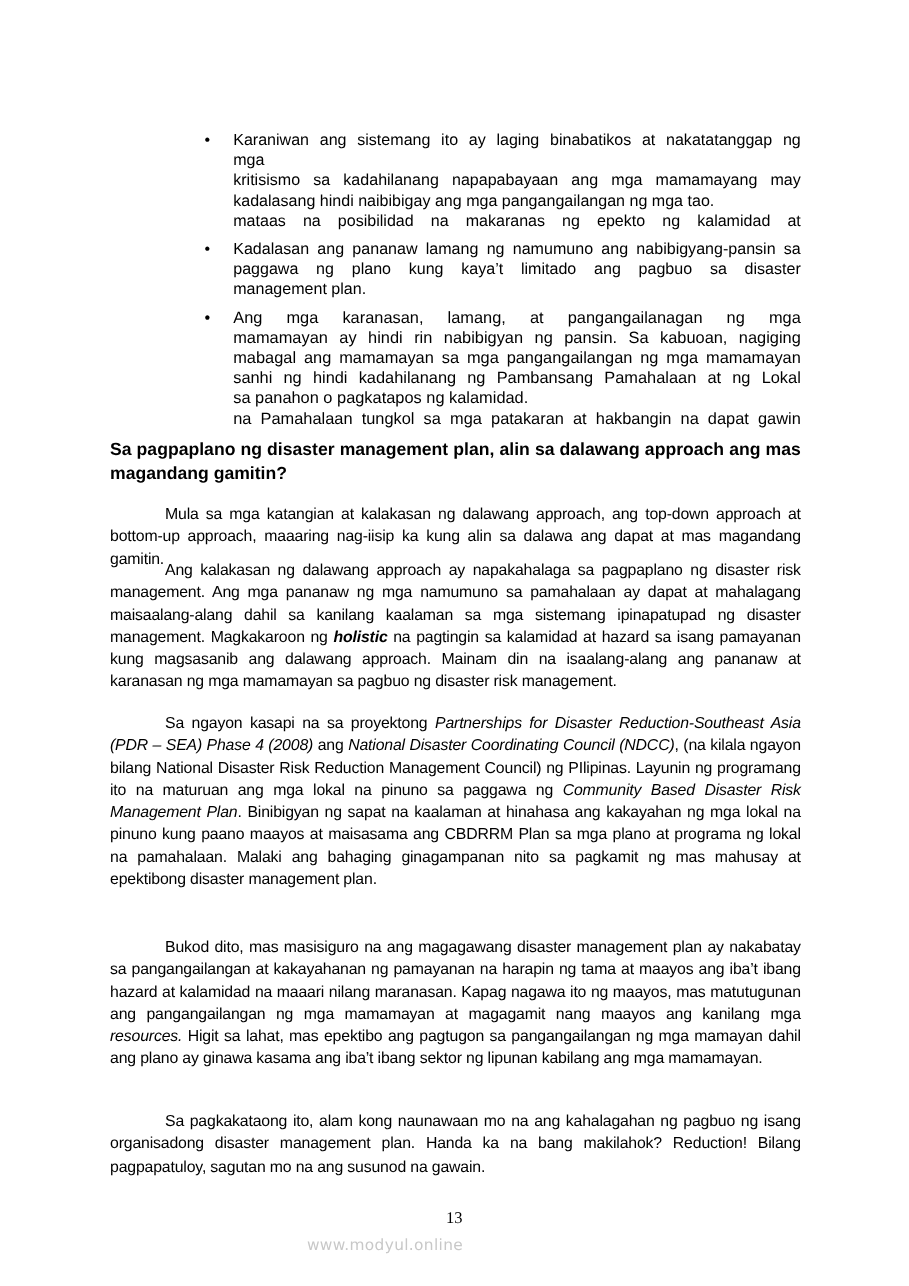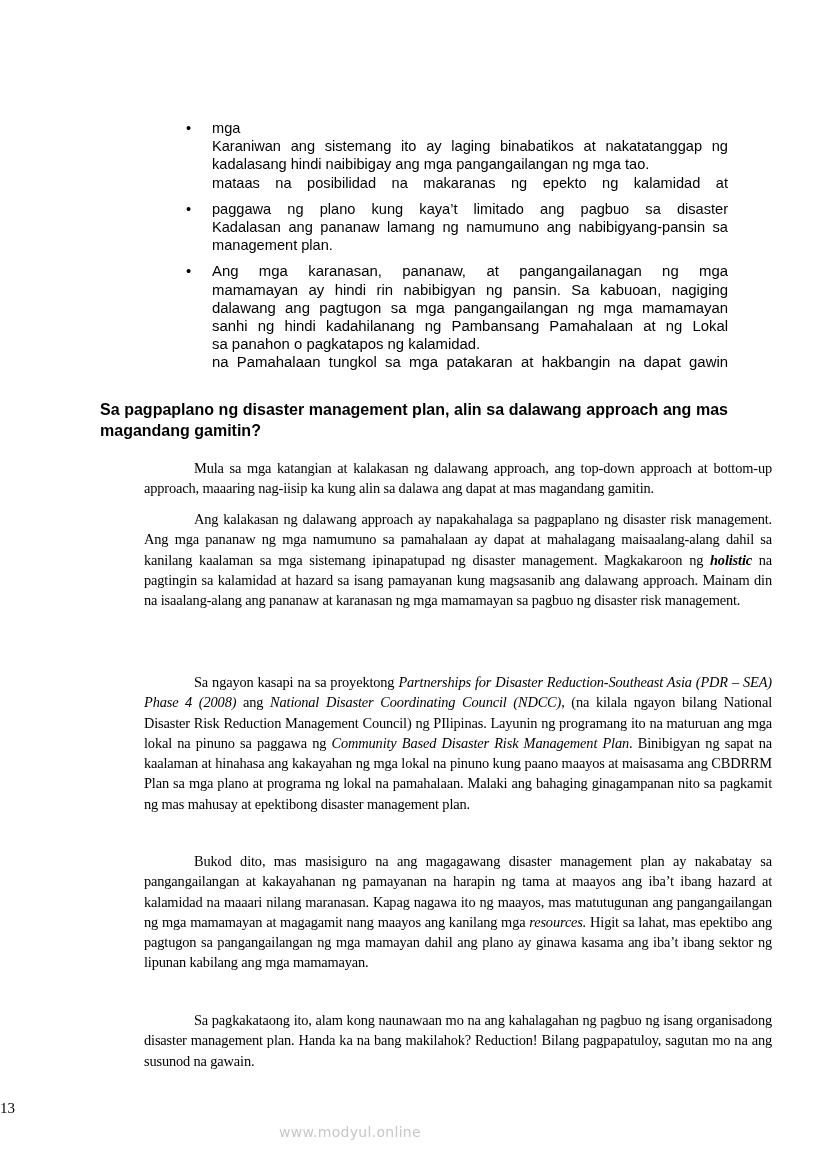--- a/index.html
+++ b/index.html
@@ -5,73 +5,74 @@
   html, body { margin: 0; padding: 0; background: #ffffff; }
   body { width: 826px; height: 1169px; position: relative; overflow: hidden; color: #000; }
   .page { position: absolute; left: 0; top: 0; width: 826px; height: 1169px; }
   .bullets { position: absolute; left: 186px; top: 119px; width: 542px; margin: 0; padding: 0; list-style: none;
     font-family: "Liberation Sans", sans-serif; font-size: 14.6px; line-height: 18.2px; }
   .bullets li { position: relative; padding-left: 26px; text-align: justify; margin-bottom: 8px; }
   .bullets li .dot { position: absolute; left: 0; top: 0; width: 12px; text-align: left; }
   .bullets li .line { display: block; text-align: justify; text-align-last: justify; }
   .bullets li .line.last { text-align-last: left; }
   .bullets li.b3 { font-size: 14.9px; }
-  .body { position: absolute; left: 100px; width: 628px; font-family: Liberation Serif, serif;
-    font-size: 14.4px; line-height: 20.3px; text-align: justify; letter-spacing: -0.15px; margin-left: 44px; }
+  .body { position: absolute; left: 100px; width: 628px; font-family: Liberation Sans, sans-serif;
+    font-size: 14.4px; line-height: 20.3px; text-align: justify; letter-spacing: -0.15px; }
   .body p { margin: 0; text-indent: 50px; }
   .heading { position: absolute; left: 100px; top: 400px; width: 628px; font-family: "Liberation Sans", sans-serif;
     font-weight: bold; font-size: 16px; line-height: 20.5px; text-align: justify; }
-  .footer-num { position: absolute; left: 0; width: 826px; top: 1100px; text-align: left;
+  .footer-num { position: absolute; left: 0; width: 826px; top: 1100px; text-align: center;
     font-family: "Liberation Serif", serif; font-size: 15px; }
   .footer-url { position: absolute; left: 0; width: 700px; top: 1124px; text-align: center;
     font-family: "DejaVu Sans", sans-serif; font-size: 14px; color: #c8c8c8; letter-spacing: 0.3px; }
   em { font-style: italic; }
   .bi { font-weight: bold; font-style: italic; }
 </style>
 </head>
 <body>
 
 <div class="page">
 
   <ul class="bullets">
     <li>
       <span class="dot">•</span>
+      <span class="line">Karaniwan ang sistemang ito ay laging binabatikos at nakatatanggap ng</span>
       <span class="line last">mga</span>
-      <span class="line">Karaniwan ang sistemang ito ay laging binabatikos at nakatatanggap ng</span>
+      <span class="line">kritisismo sa kadahilanang napapabayaan ang mga mamamayang may</span>
       <span class="line last">kadalasang hindi naibibigay ang mga pangangailangan ng mga tao.</span>
       <span class="line">mataas na posibilidad na makaranas ng epekto ng kalamidad at</span>
     </li>
     <li>
       <span class="dot">•</span>
+      <span class="line">Kadalasan ang pananaw lamang ng namumuno ang nabibigyang-pansin sa</span>
       <span class="line">paggawa ng plano kung kaya’t limitado ang pagbuo sa disaster</span>
-      <span class="line">Kadalasan ang pananaw lamang ng namumuno ang nabibigyang-pansin sa</span>
       <span class="line last">management plan.</span>
     </li>
     <li class="b3">
       <span class="dot">•</span>
-      <span class="line">Ang mga karanasan, pananaw, at pangangailanagan ng mga</span>
+      <span class="line">Ang mga karanasan, lamang, at pangangailanagan ng mga</span>
       <span class="line">mamamayan ay hindi rin nabibigyan ng pansin. Sa kabuoan, nagiging</span>
-      <span class="line">dalawang ang pagtugon sa mga pangangailangan ng mga mamamayan</span>
+      <span class="line">mabagal ang mamamayan sa mga pangangailangan ng mga mamamayan</span>
       <span class="line">sanhi ng hindi kadahilanang ng Pambansang Pamahalaan at ng Lokal</span>
       <span class="line last">sa panahon o pagkatapos ng kalamidad.</span>
       <span class="line">na Pamahalaan tungkol sa mga patakaran at hakbangin na dapat gawin</span>
     </li>
   </ul>
 
   <div class="heading">Sa pagpaplano ng disaster management plan, alin sa dalawang approach ang mas magandang gamitin?</div>
 
   <div class="body" style="top:458px;">
     <p>Mula sa mga katangian at kalakasan ng dalawang approach, ang top-down approach at bottom-up approach, maaaring nag-iisip ka kung alin sa dalawa ang dapat at mas magandang gamitin.</p>
   </div>
 
   <div class="body" style="top:509px;">
     <p><span>Ang kalakasan ng dalawang approach ay napakahalaga sa pagpaplano ng disaster risk management. Ang mga pananaw ng mga namumuno sa pamahalaan ay dapat at mahalagang maisaalang-alang dahil sa kanilang kaalaman sa mga sistemang ipinapatupad ng disaster management. Magkakaroon ng </span><span class="bi">holistic</span><span> na pagtingin sa kalamidad at hazard sa isang pamayanan kung magsasanib ang dalawang approach. Mainam din na isaalang-alang ang pananaw at karanasan ng mga mamamayan sa pagbuo ng disaster risk management.</span></p>
   </div>
 
-  <div class="body" style="top:672px;">
+  <div class="body" style="top:648px;">
     <p><span>Sa ngayon kasapi na sa proyektong </span><em>Partnerships for Disaster Reduction-Southeast Asia (PDR – SEA) Phase 4 (2008)</em><span> ang </span><em>National Disaster Coordinating Council (NDCC)</em><span>, (na kilala ngayon bilang National Disaster Risk Reduction Management Council) ng PIlipinas. Layunin ng programang ito na maturuan ang mga lokal na pinuno sa paggawa ng </span><em>Community Based Disaster Risk Management Plan</em><span>. Binibigyan ng sapat na kaalaman at hinahasa ang kakayahan ng mga lokal na pinuno kung paano maayos at maisasama ang CBDRRM Plan sa mga plano at programa ng lokal na pamahalaan. Malaki ang bahaging ginagampanan nito sa pagkamit ng mas mahusay at epektibong disaster management plan.</span></p>
   </div>
 
   <div class="body" style="top:851px;">
     <p><span>Bukod dito, mas masisiguro na ang magagawang disaster management plan ay nakabatay sa pangangailangan at kakayahanan ng pamayanan na harapin ng tama at maayos ang iba’t ibang hazard at kalamidad na maaari nilang maranasan. Kapag nagawa ito ng maayos, mas matutugunan ang pangangailangan ng mga mamamayan at magagamit nang maayos ang kanilang mga </span><em>resources.</em><span> Higit sa lahat, mas epektibo ang pagtugon sa pangangailangan ng mga mamayan dahil ang plano ay ginawa kasama ang iba’t ibang sektor ng lipunan kabilang ang mga mamamayan.</span></p>
   </div>
 
   <div class="body" style="top:1010px;">
     <p>Sa pagkakataong ito, alam kong naunawaan mo na ang kahalagahan ng pagbuo ng isang organisadong disaster management plan. Handa ka na bang makilahok? Reduction! Bilang pagpapatuloy, sagutan mo na ang susunod na gawain.</p>
   </div>

